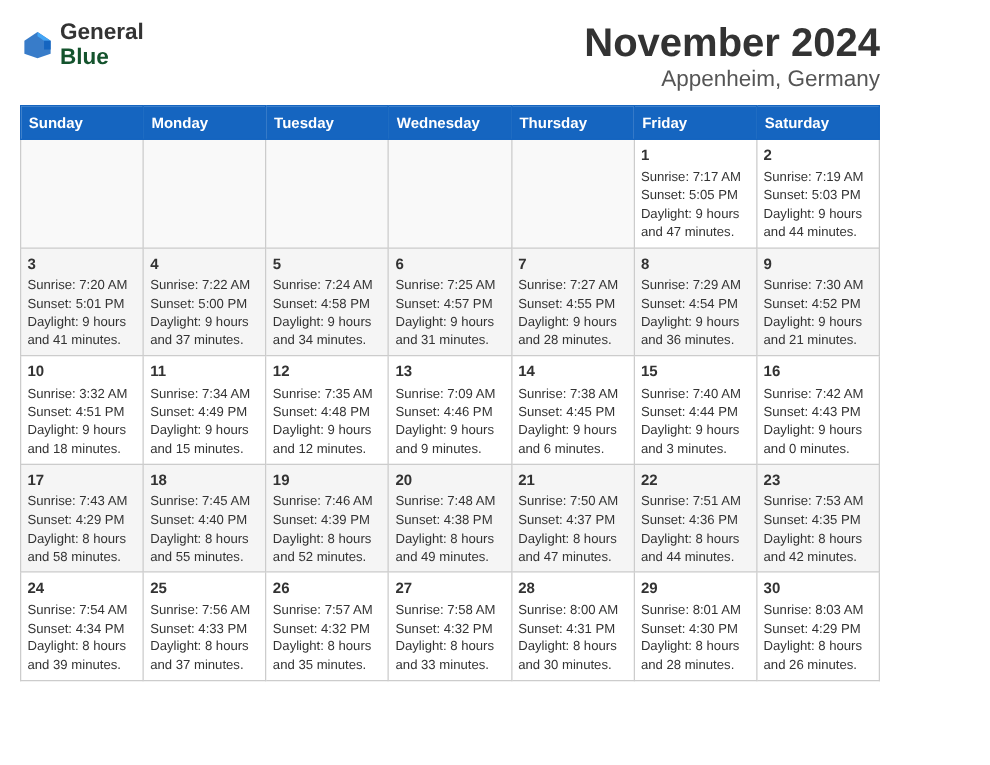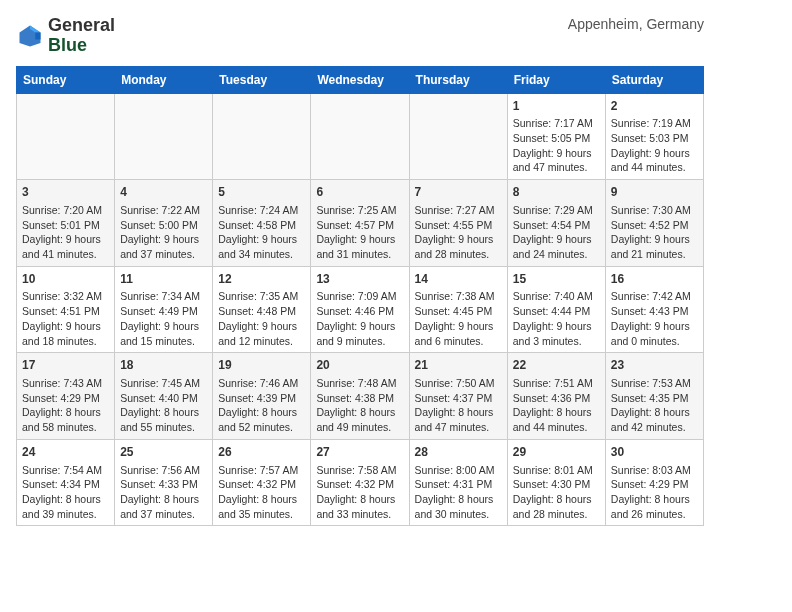--- a/index.html
+++ b/index.html
@@ -38,21 +38,21 @@
     }
     .title-block {
       text-align: right;
     }
     .month-title {
       font-size: 32px;
       font-weight: bold;
       color: #333;
     }
     .location {
-      font-size: 14px;
+      font-size: 18px;
       color: #555;
     }
     .calendar {
       width: 100%;
       border-collapse: collapse;
       font-size: 11px;
     }
     .calendar th {
       background-color: #1565c0;
       color: #fff;
@@ -96,20 +96,21 @@
         <polygon points="16,4 28,12 28,24 16,28 4,24 4,12" fill="#1565c0" opacity="0.85"></polygon>
         <polygon points="16,4 28,12 22,12 16,8" fill="#42a5f5"></polygon>
         <polygon points="22,12 28,12 28,20 22,20" fill="#1565c0"></polygon>
       </svg>
       <div class="logo-text">
         <span class="logo-general">General</span><br>
         <span class="logo-blue">Blue</span>
       </div>
     </div>
     <div class="title-block">
+      <div class="month-title">November 2024</div>
       <div class="location">Appenheim, Germany</div>
     </div>
   </div>
 
   <table class="calendar">
     <thead>
       <tr>
         <th>Sunday</th>
         <th>Monday</th>
         <th>Tuesday</th>
@@ -167,21 +168,21 @@
           <td>
             <span class="day-number">7</span>
             <div>Sunrise: 7:27 AM</div>
             <div>Sunset: 4:55 PM</div>
             <div>Daylight: 9 hours and 28 minutes.</div>
           </td>
           <td>
             <span class="day-number">8</span>
             <div>Sunrise: 7:29 AM</div>
             <div>Sunset: 4:54 PM</div>
-            <div>Daylight: 9 hours and 24 minutes.</div>
+            <div>Daylight: 9 hours and 36 minutes.</div>
           </td>
           <td>
             <span class="day-number">9</span>
             <div>Sunrise: 7:30 AM</div>
             <div>Sunset: 4:52 PM</div>
             <div>Daylight: 9 hours and 21 minutes.</div>
           </td>
         </tr>
         <tr>
           <td>

